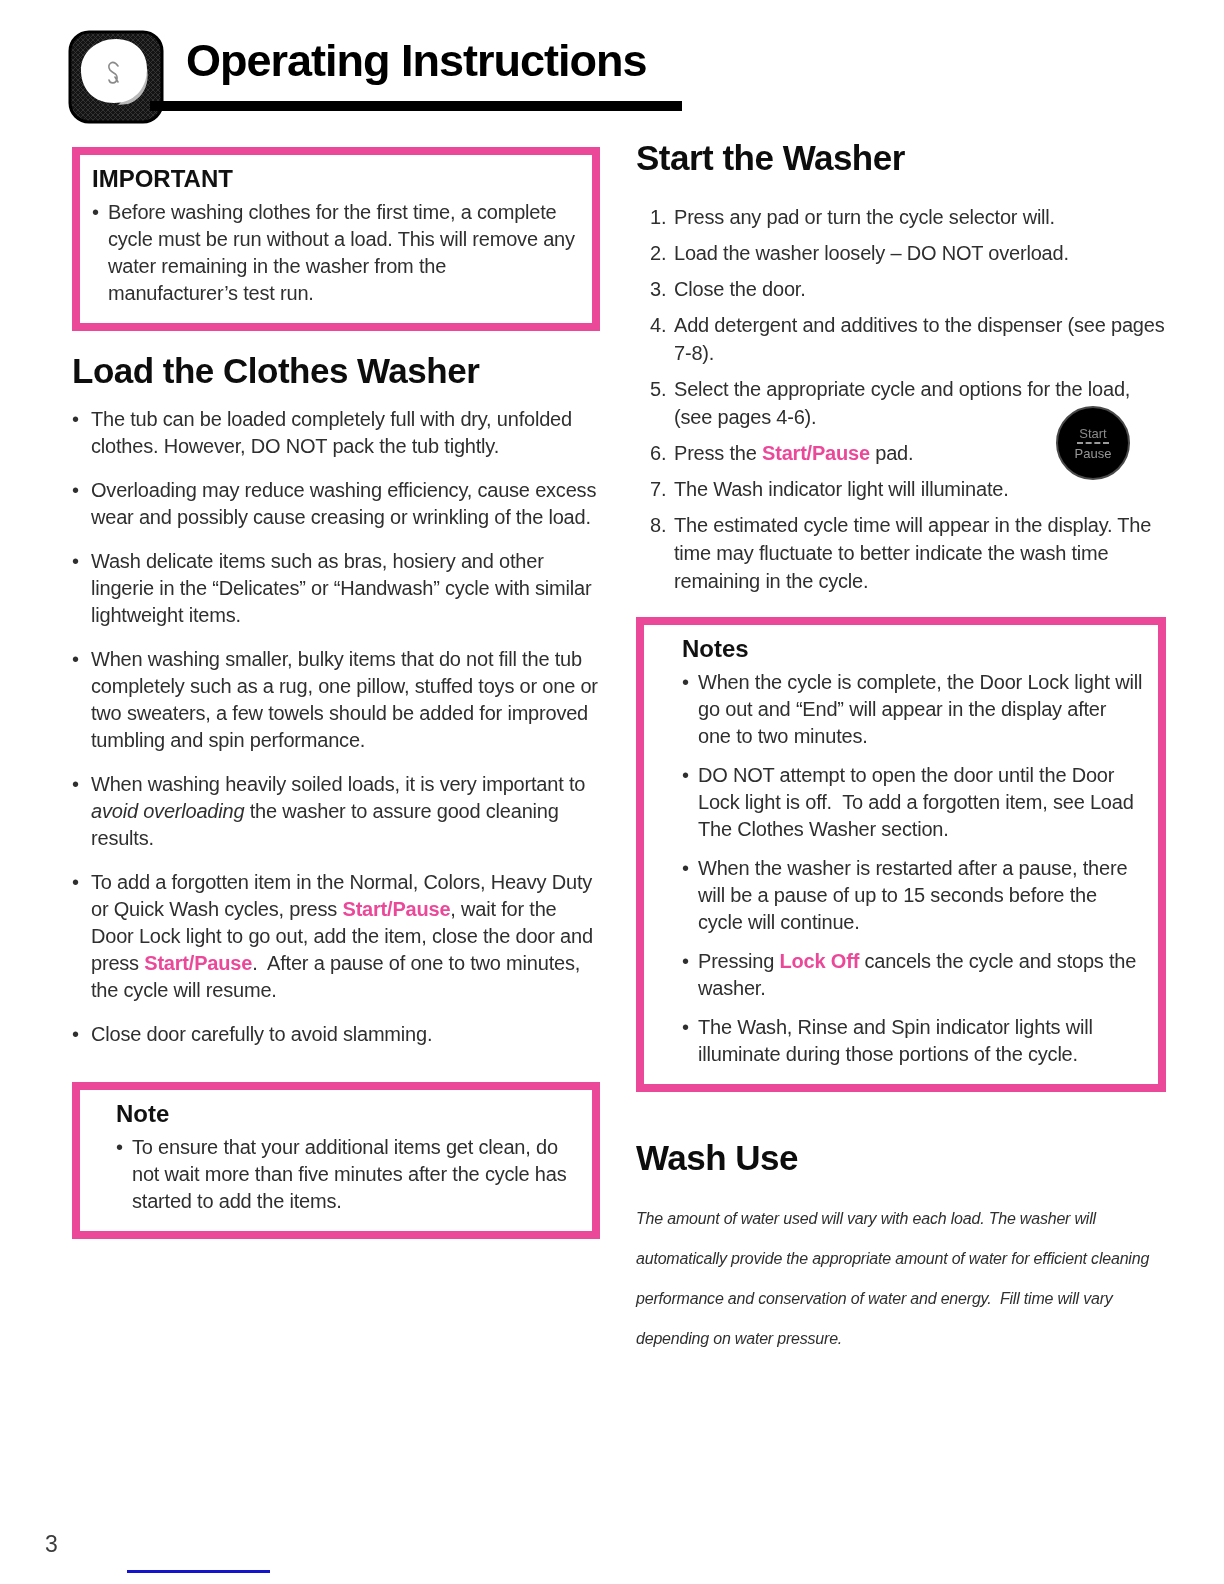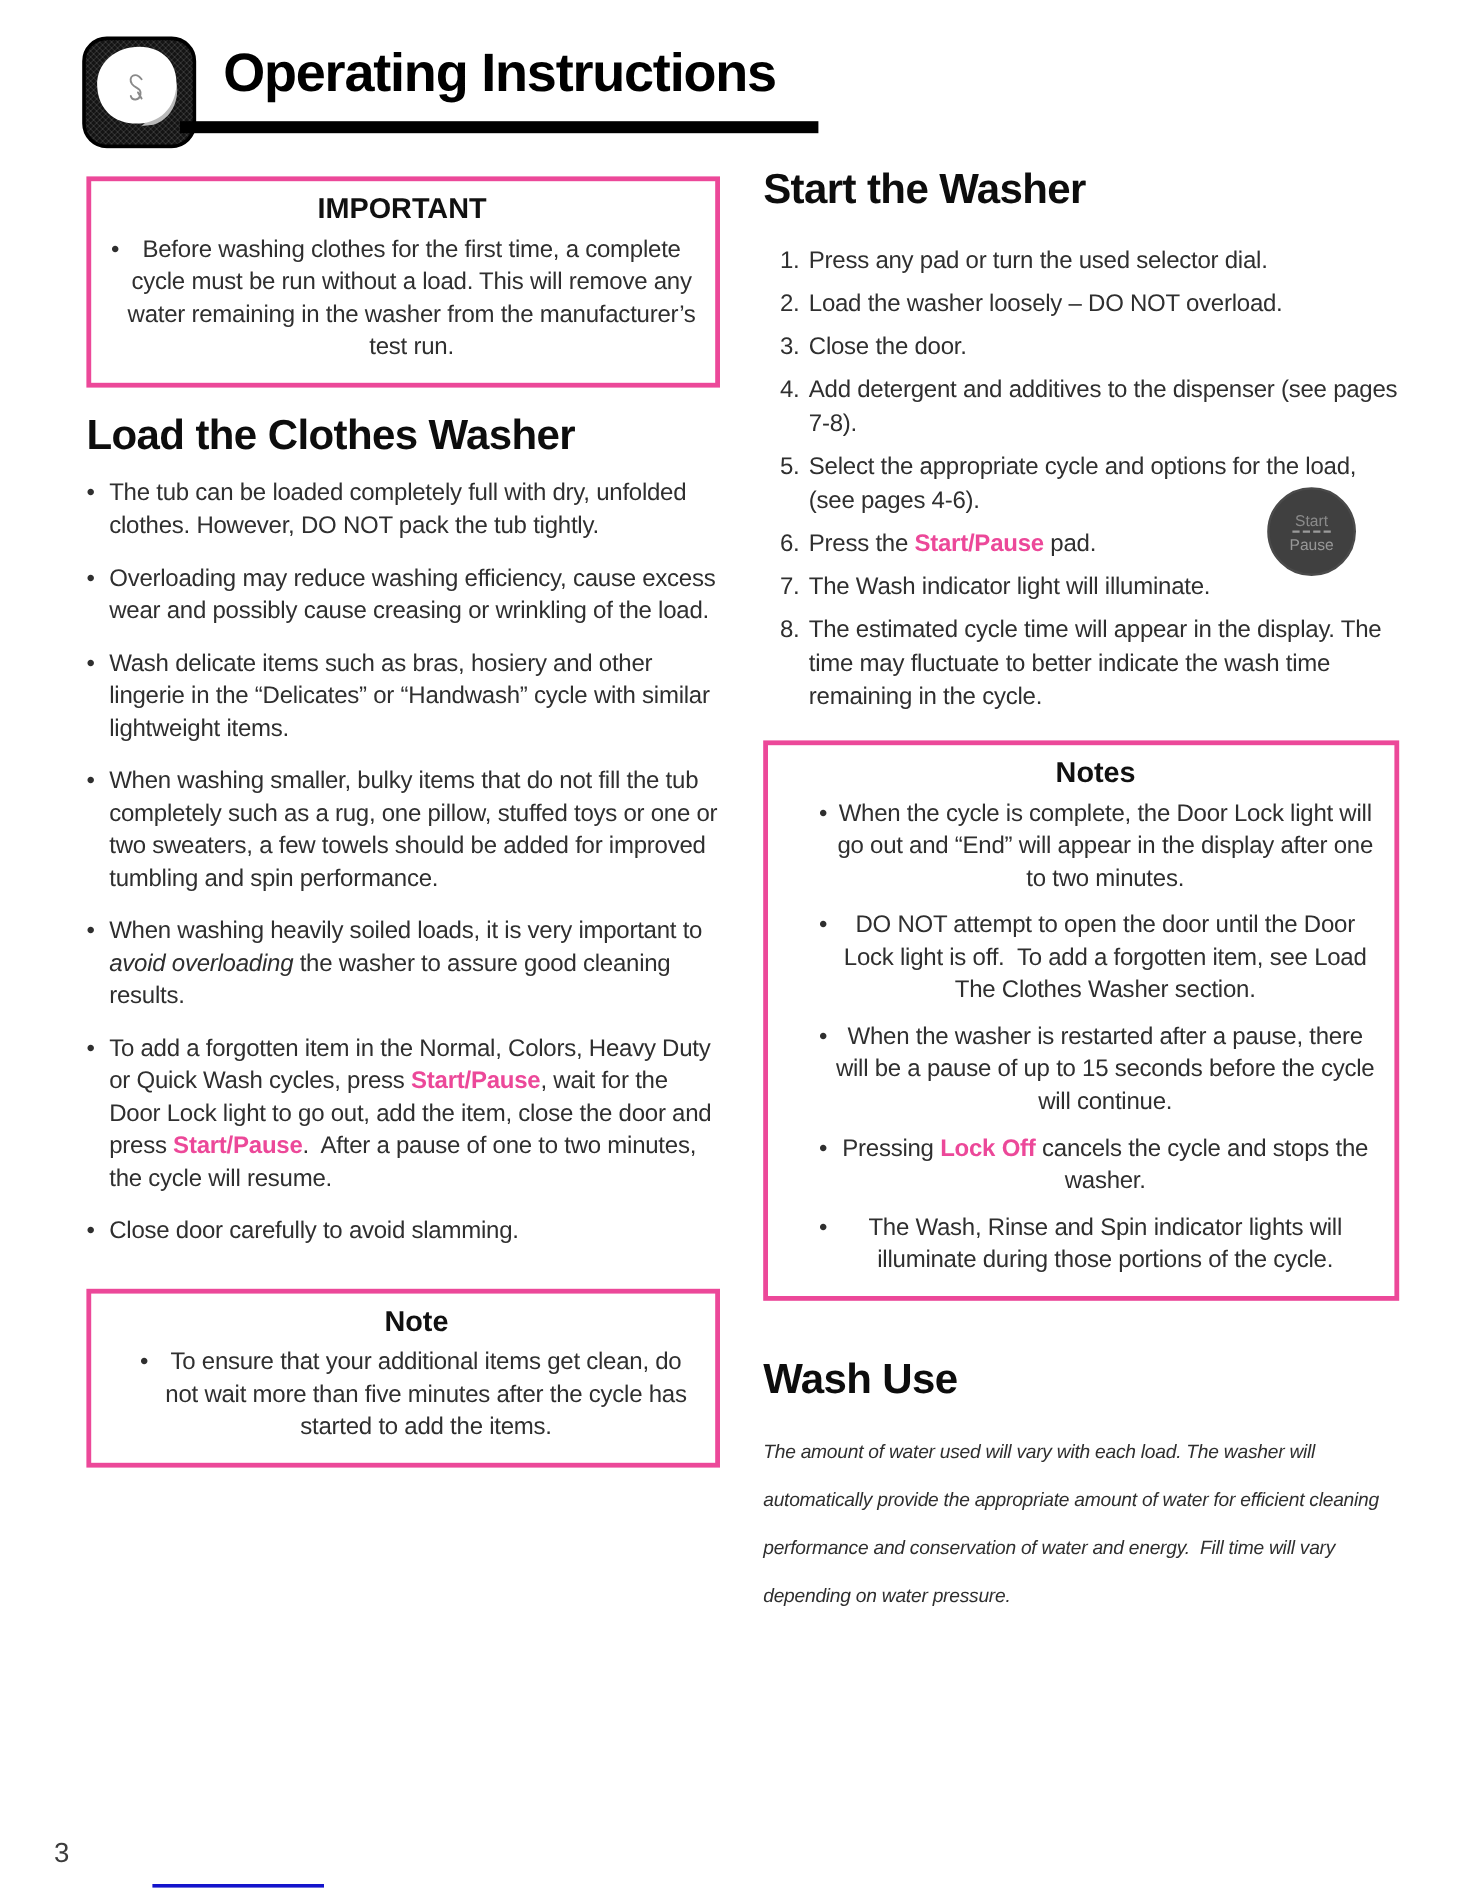--- a/index.html
+++ b/index.html
@@ -12,21 +12,21 @@
   .page-title {
     position:absolute; left:186px; top:38px; margin:0;
     font-size:45px; font-weight:bold; color:#000; letter-spacing:-1px; line-height:1;
   }
   .title-rule { position:absolute; left:150px; top:101px; width:532px; height:10px; background:#000; }
   
   .col { position:absolute; top:147px; }
   .col-left  { left:72px;  width:528px; }
   .col-right { left:636px; width:530px; top:140px; }
   
-  .box { border:4px solid #ec4899; padding:8px 14px 16px 12px;text-align:center; }
+  .box { border:8px solid #ec4899; padding:8px 14px 16px 12px; }
   .box-title { font-size:24px; font-weight:bold; color:#111; margin:2px 0 6px; }
   .box .bullet { margin:0 0 12px; }
   .box .bullet:last-child { margin-bottom:0; }
   
   h2.section-title { font-size:35px; font-weight:bold; color:#0d0d0d; letter-spacing:-0.5px; margin:0; line-height:1.05; }
   .col-left h2.section-title { margin:22px 0 16px; }
   .bullet { display:flex; font-size:20px; line-height:27px; letter-spacing:-0.2px; }
   .bullet .marker { flex:0 0 19px; }
   .box .bullet .marker { flex:0 0 16px; }
   .btext { flex:1; white-space:pre-wrap; }
@@ -39,21 +39,21 @@
   .notes-box { margin-top:22px;padding-left:38px; }
   .water-title { margin-top:48px !important; }
   .water-body { font-size:16px; line-height:40px; letter-spacing:-0.2px; margin:22px 0 0; white-space:pre-wrap;font-style:italic; }
   b { font-weight:bold; color:#ec4899; }
   i { font-style:italic; }
   
   .sp-pad {
     position:absolute; left:1056px; top:406px; width:74px; height:74px;
     border:2px solid #4a4a4a; border-radius:50%;
     display:flex; flex-direction:column; align-items:center; justify-content:center;
-    box-sizing:border-box; background:#404040;
+    box-sizing:border-box; background:#000000;
   }
   .sp-top { font-size:13px; color:#8a8a8a; border-bottom:2px dashed #9a9a9a; padding:0 2px 1px; }
   .sp-bottom { font-size:13px; color:#979797; margin-top:2px; }
   
   .page-number { position:absolute; left:45px; top:1531px; font-size:23px; color:#3c3c3c; }
   .footer-rule { position:absolute; left:127px; top:1570px; width:143px; height:3px; background:#1414cc; }
 </style>
 </head>
 <body>
 
@@ -143,21 +143,21 @@
   </section>
 
   <section class="col col-right">
 
     <h2 class="section-title">Start the Washer</h2>
 
     <div class="steps">
 
         <div class="step">
           <span class="num">1.</span>
-          <span class="stext">Press any pad or turn the used selector dial.</span>
+          <span class="stext">Press any pad or turn the cycle selector will.</span>
         </div>
 
         <div class="step">
           <span class="num">2.</span>
           <span class="stext">Load the washer loosely – DO NOT overload.</span>
         </div>
 
         <div class="step">
           <span class="num">3.</span>
           <span class="stext">Close the door.</span>

